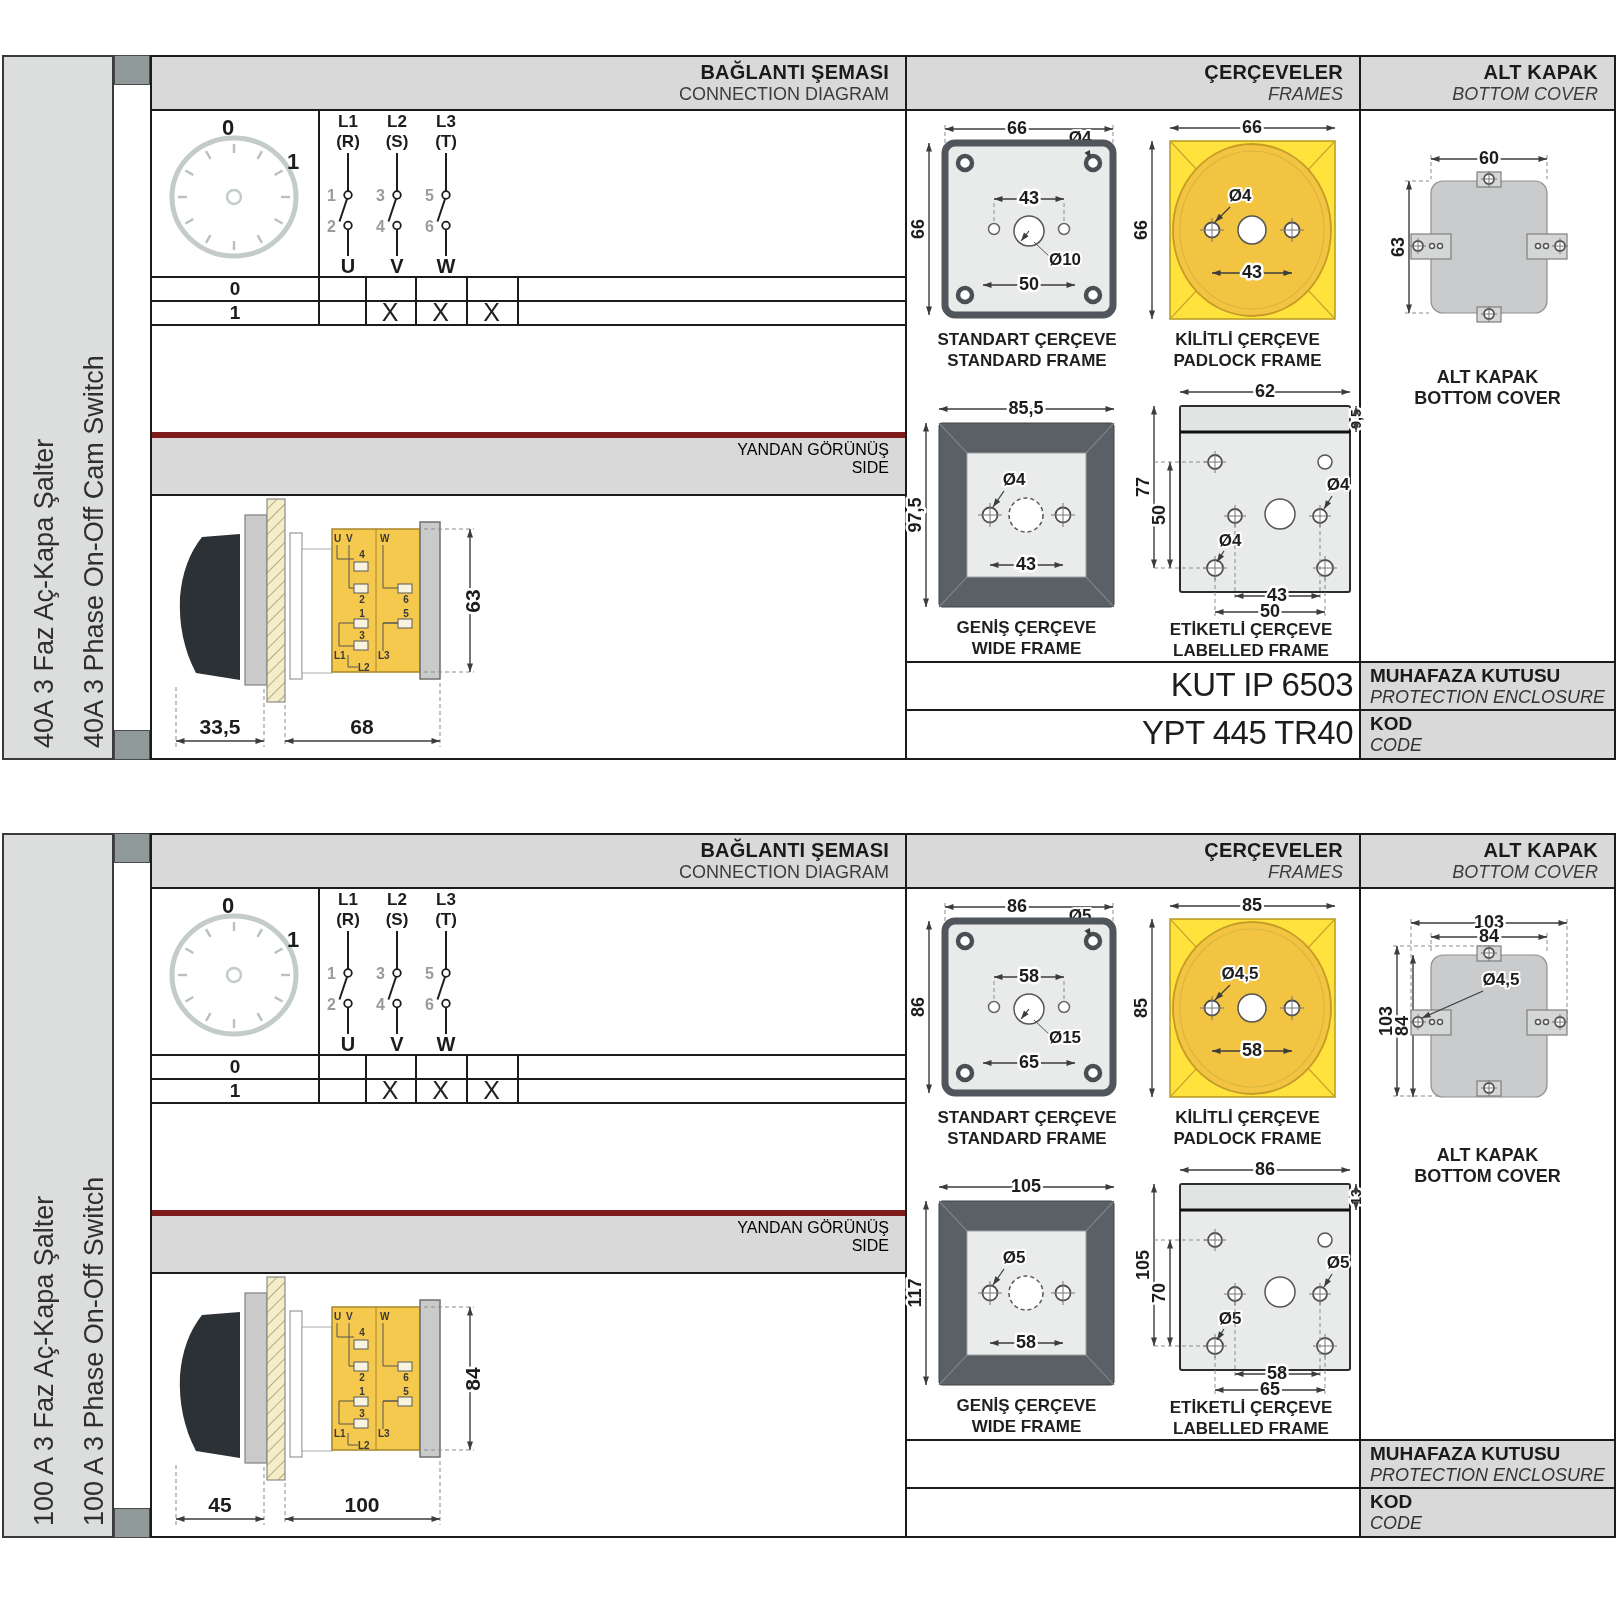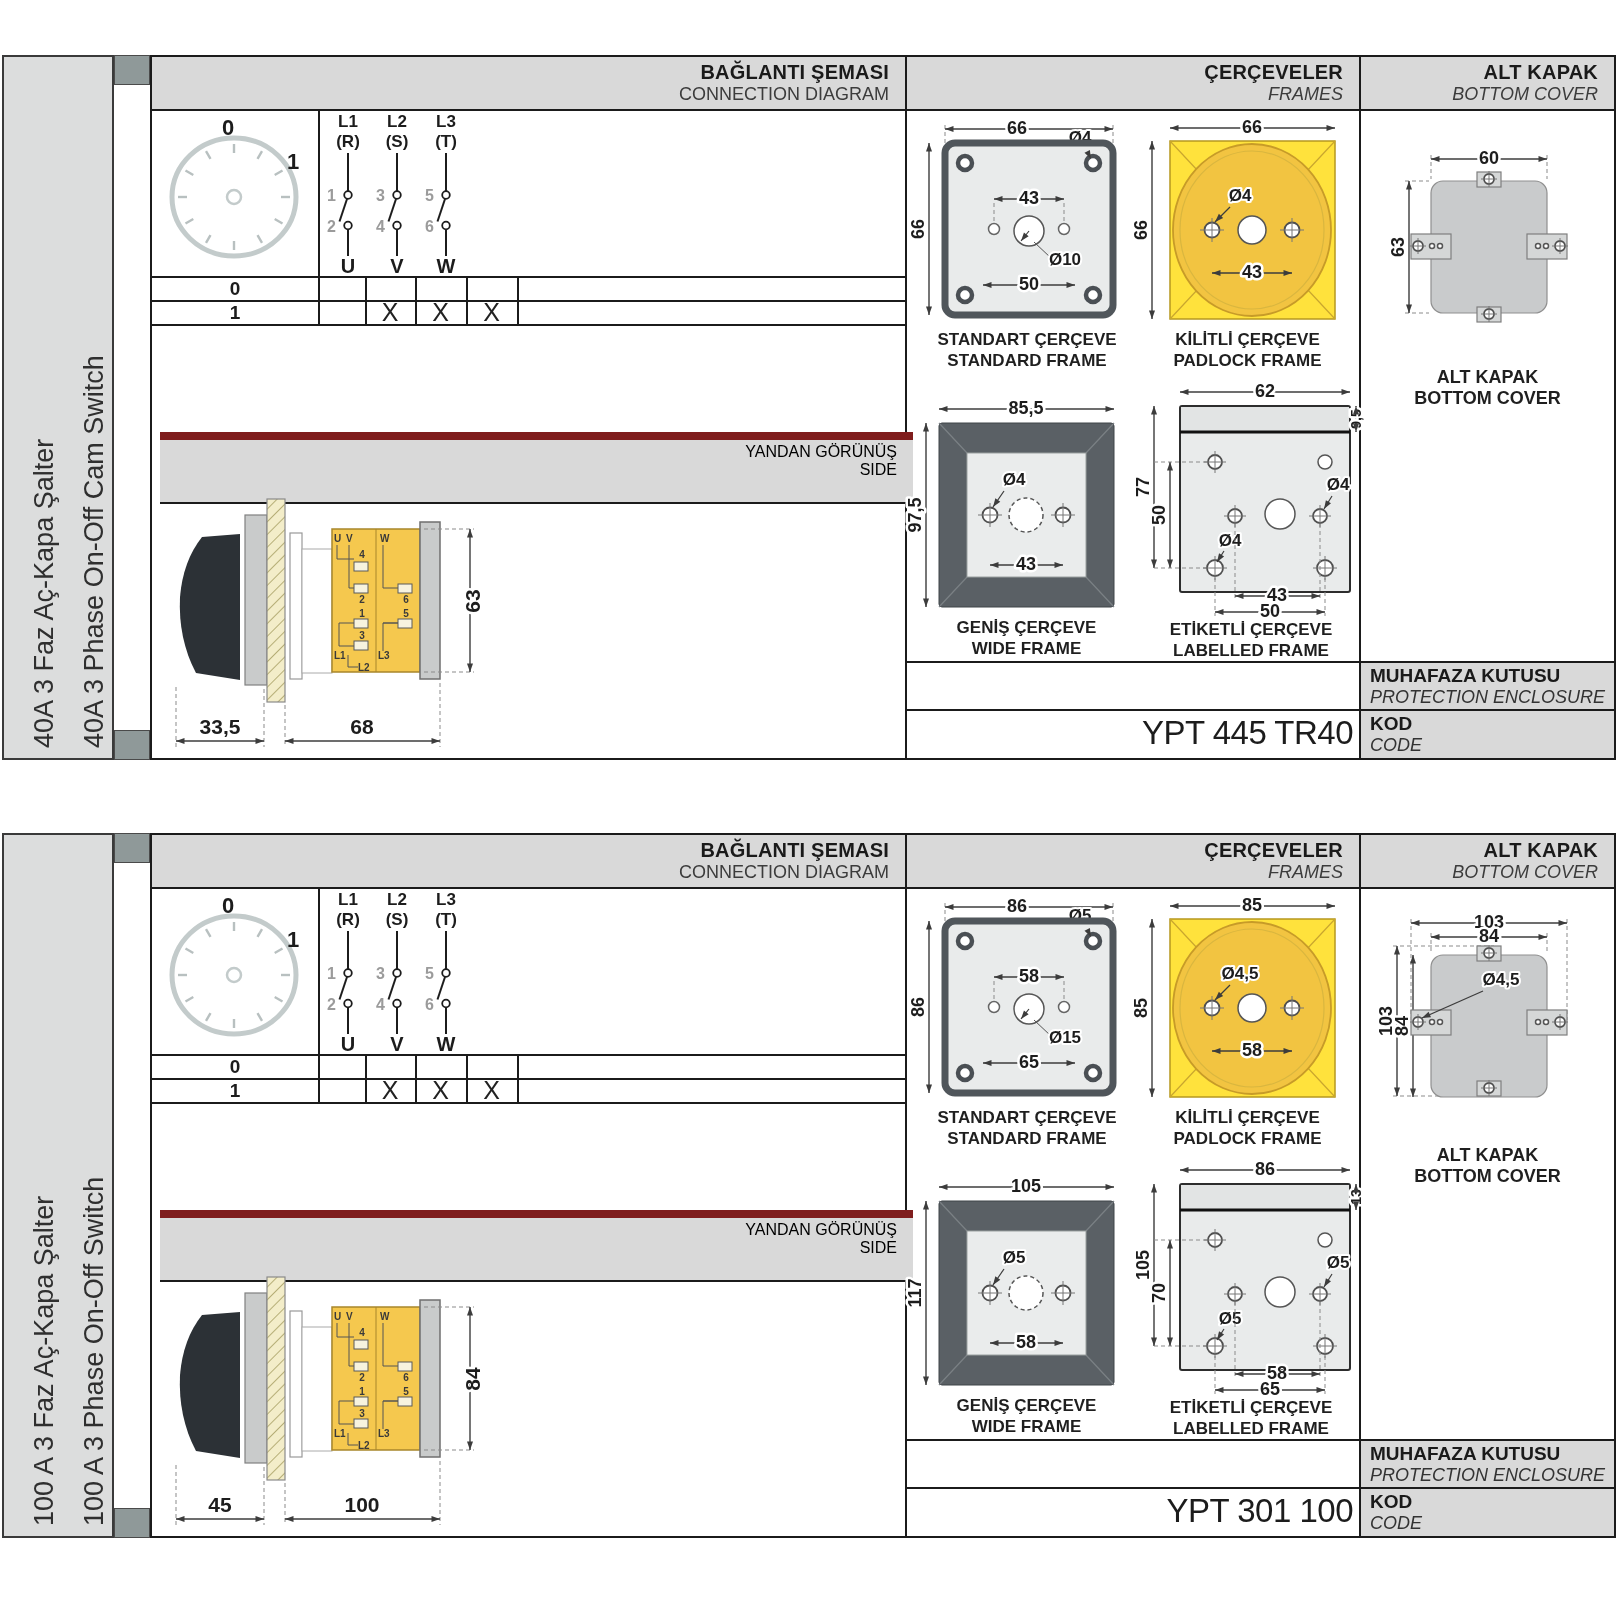--- a/index.html
+++ b/index.html
@@ -18,21 +18,21 @@
   
   .content{position:absolute;left:150px;top:0;width:1466px;height:705px;border:2px solid #1b1b1b;background:#fff;box-sizing:border-box;}
   .hdr{position:absolute;top:0;height:54px;background:#D9D9D9;border-bottom:2px solid #1b1b1b;box-sizing:border-box;text-align:right;padding:3px 16px 0 0;}
   .hdr .t1{font-weight:bold;font-size:20px;color:#1a1a1a;line-height:24px;letter-spacing:.2px;}
   .hdr .t2{font-size:18px;color:#3c3c3c;line-height:21px;}
   .it{font-style:italic;}
   .vline{position:absolute;width:2px;background:#1b1b1b;}
   .hline{position:absolute;height:2px;background:#1b1b1b;}
   .posnum{position:absolute;text-align:center;font-weight:bold;font-size:19px;color:#1c1c1c;}
   .xmark{position:absolute;text-align:center;font-size:25px;color:#222;}
-  .svhdr{position:absolute;left:8px;top:375px;width:753px;height:72px;background:#D9D9D9;border-top:8px solid #7f1d1d;border-bottom:2px solid #1b1b1b;box-sizing:border-box;text-align:right;padding:3px 16px 0 0;}
+  .svhdr{position:absolute;left:0;top:375px;width:753px;height:64px;background:#D9D9D9;border-top:6px solid #7f1d1d;border-bottom:2px solid #1b1b1b;box-sizing:border-box;text-align:right;padding:3px 16px 0 0;}
   .cap{position:absolute;text-align:center;font-weight:bold;font-size:17px;line-height:21px;color:#1f1f1f;}
   .codecell{position:absolute;text-align:right;font-size:33px;color:#1c1c1c;letter-spacing:-.5px;}
   .gbox{position:absolute;left:1209px;width:253px;background:#D9D9D9;box-sizing:border-box;padding:2px 0 0 9px;}
   .gbox .g1{font-weight:bold;font-size:19px;color:#1a1a1a;line-height:22px;}
   .gbox .g2{font-style:italic;font-size:18px;color:#333;line-height:21px;}
   
   svg{overflow:visible;}
   .pn{font:bold 17px "Liberation Sans",sans-serif;fill:#1c1c1c;text-anchor:middle;}
   .tn{font:bold 16px "Liberation Sans",sans-serif;fill:#9b9b9b;text-anchor:end;}
   .out{font:bold 20px "Liberation Sans",sans-serif;fill:#1c1c1c;text-anchor:middle;}
@@ -461,20 +461,21 @@
           <polygon points="20,36 17,44.5 23,44.5" fill="#3c3c3c"></polygon>
           <polygon points="20,168 23,159.5 17,159.5" fill="#3c3c3c"></polygon>
         </svg>
       <div class="cap" style="left:1209px;top:310px;width:253px;font-size:18px">
         <div>ALT KAPAK</div>
         <div>BOTTOM COVER</div>
       </div>
 
       <div class="hline" style="left:753px;top:604px;width:709px"></div>
       <div class="hline" style="left:753px;top:652px;width:709px"></div>
+      <div class="codecell" style="left:755px;top:606px;width:446px;height:44px;line-height:44px">KUT IP 6503</div>
       <div class="gbox" style="top:606px;height:46px">
         <div class="g1">MUHAFAZA KUTUSU</div>
         <div class="g2">PROTECTION ENCLOSURE</div>
       </div>
       <div class="codecell" style="left:755px;top:654px;width:446px;height:44px;line-height:44px">YPT 445 TR40</div>
       <div class="gbox" style="top:654px;height:47px">
         <div class="g1">KOD</div>
         <div class="g2">CODE</div>
       </div>
     </div>
@@ -875,21 +876,20 @@
         <div>ALT KAPAK</div>
         <div>BOTTOM COVER</div>
       </div>
 
       <div class="hline" style="left:753px;top:604px;width:709px"></div>
       <div class="hline" style="left:753px;top:652px;width:709px"></div>
       <div class="gbox" style="top:606px;height:46px">
         <div class="g1">MUHAFAZA KUTUSU</div>
         <div class="g2">PROTECTION ENCLOSURE</div>
       </div>
-      <div class="codecell" style="left:755px;top:654px;width:446px;height:44px;line-height:44px">YPT 301 100</div>
       <div class="gbox" style="top:654px;height:47px">
         <div class="g1">KOD</div>
         <div class="g2">CODE</div>
       </div>
     </div>
   </div>
 
 </div>
 
 </body></html>

